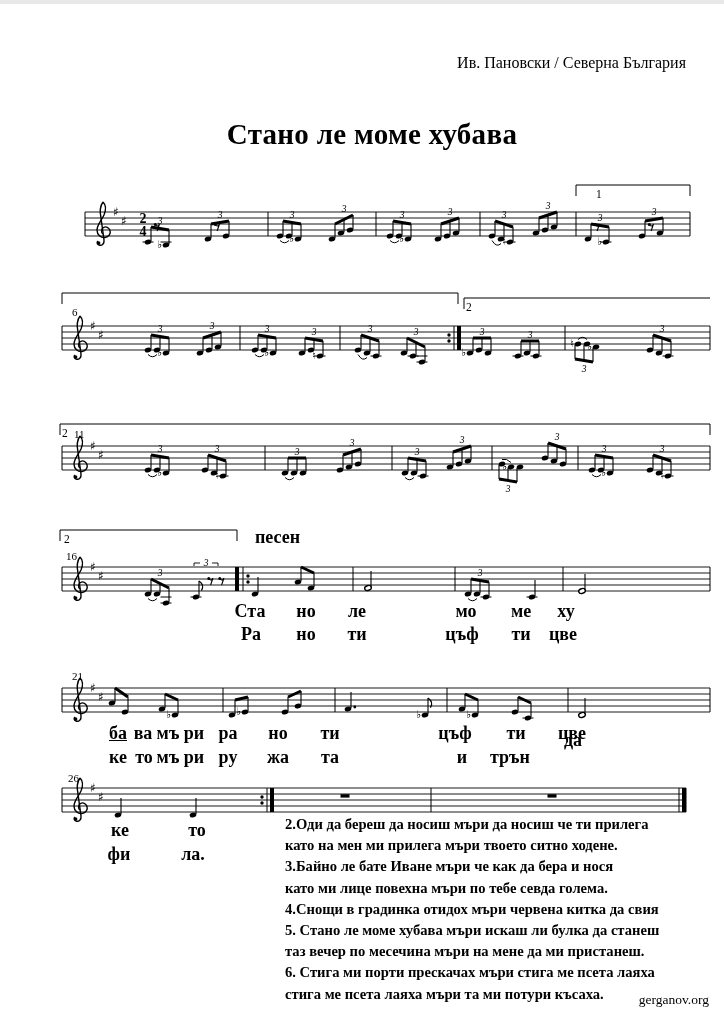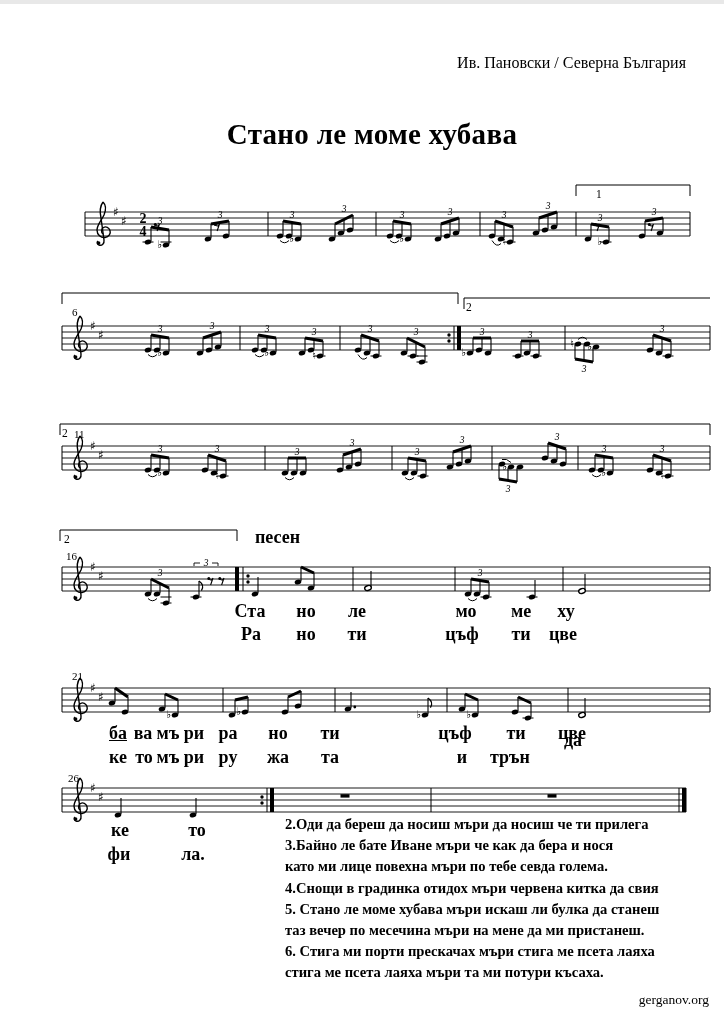--- a/index.html
+++ b/index.html
@@ -578,20 +578,21 @@
       <span class="lyr" style="left: 462px; top: 743px;">и</span>
       <span class="lyr" style="left: 510px; top: 743px;">трън</span>
       <span class="lyr" style="left: 573px; top: 726px;">да</span>
       <span class="lyr" style="left: 120px; top: 816px;">ке</span>
       <span class="lyr" style="left: 197px; top: 816px;">то</span>
       <span class="lyr" style="left: 119px; top: 840px;">фи</span>
       <span class="lyr" style="left: 193px; top: 840px;">ла.</span>
     </div>
   <div class="verses" id="verses">
       <div>2.Оди да береш да носиш мъри да носиш че ти прилега</div>
+      <div>като на мен ми прилега мъри твоето ситно ходене.</div>
       <div>3.Байно ле бате Иване мъри че как да бера и нося</div>
       <div>като ми лице повехна мъри по тебе севда голема.</div>
       <div>4.Снощи в градинка отидох мъри червена китка да свия</div>
       <div>5. Стано ле моме хубава мъри искаш ли булка да станеш</div>
       <div>таз вечер по месечина мъри на мене да ми пристанеш.</div>
       <div>6. Стига ми порти прескачах мъри стига ме псета лаяха</div>
       <div>стига ме псета лаяха мъри та ми потури късаха.</div>
     </div>
   <div class="site">gerganov.org</div>
 </div>

